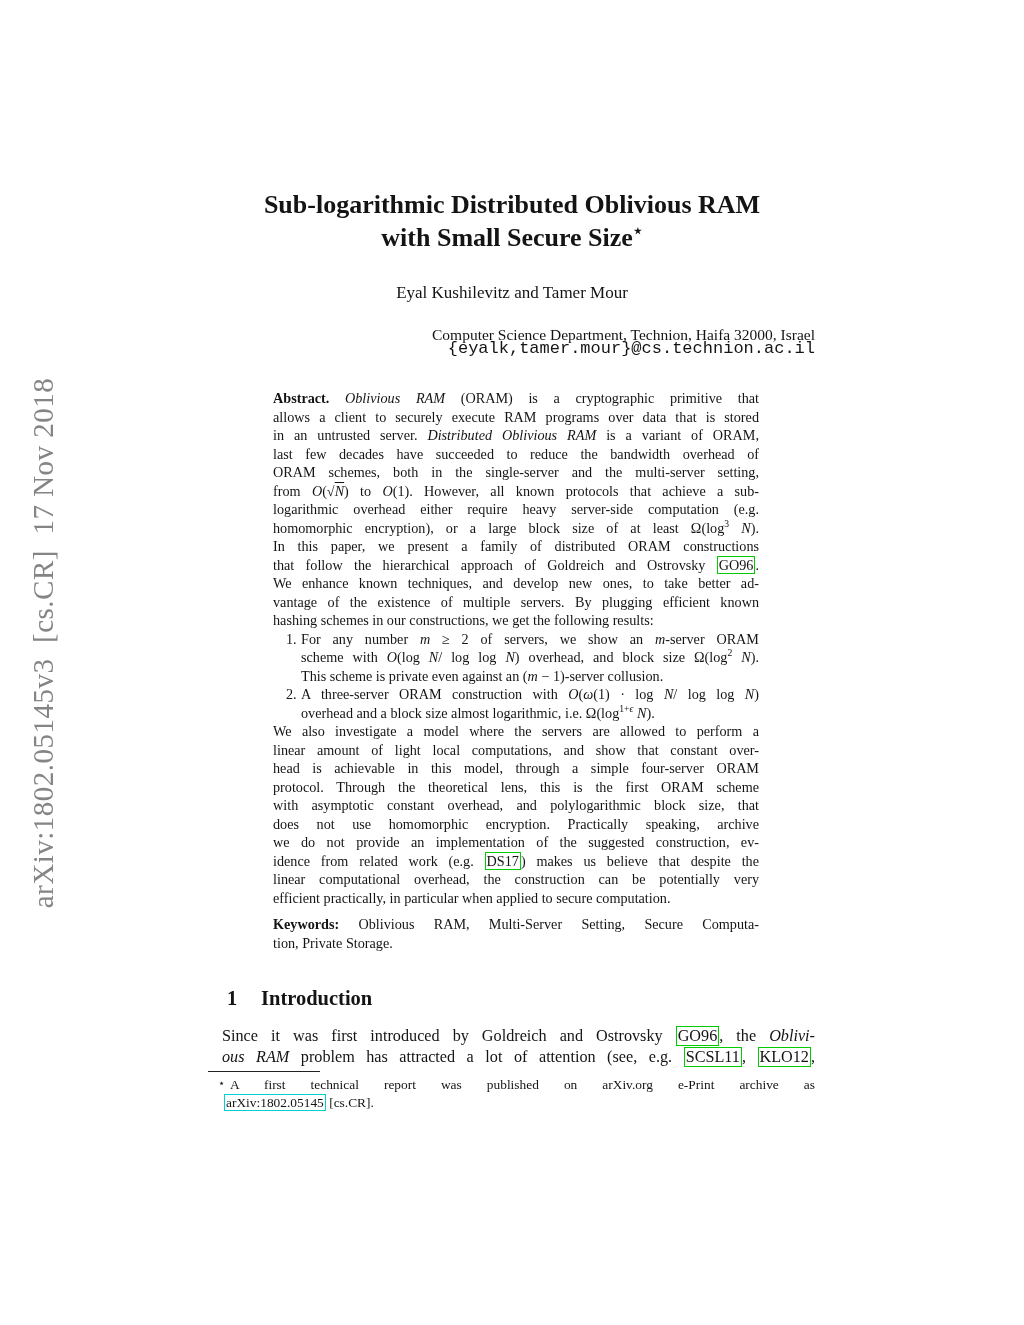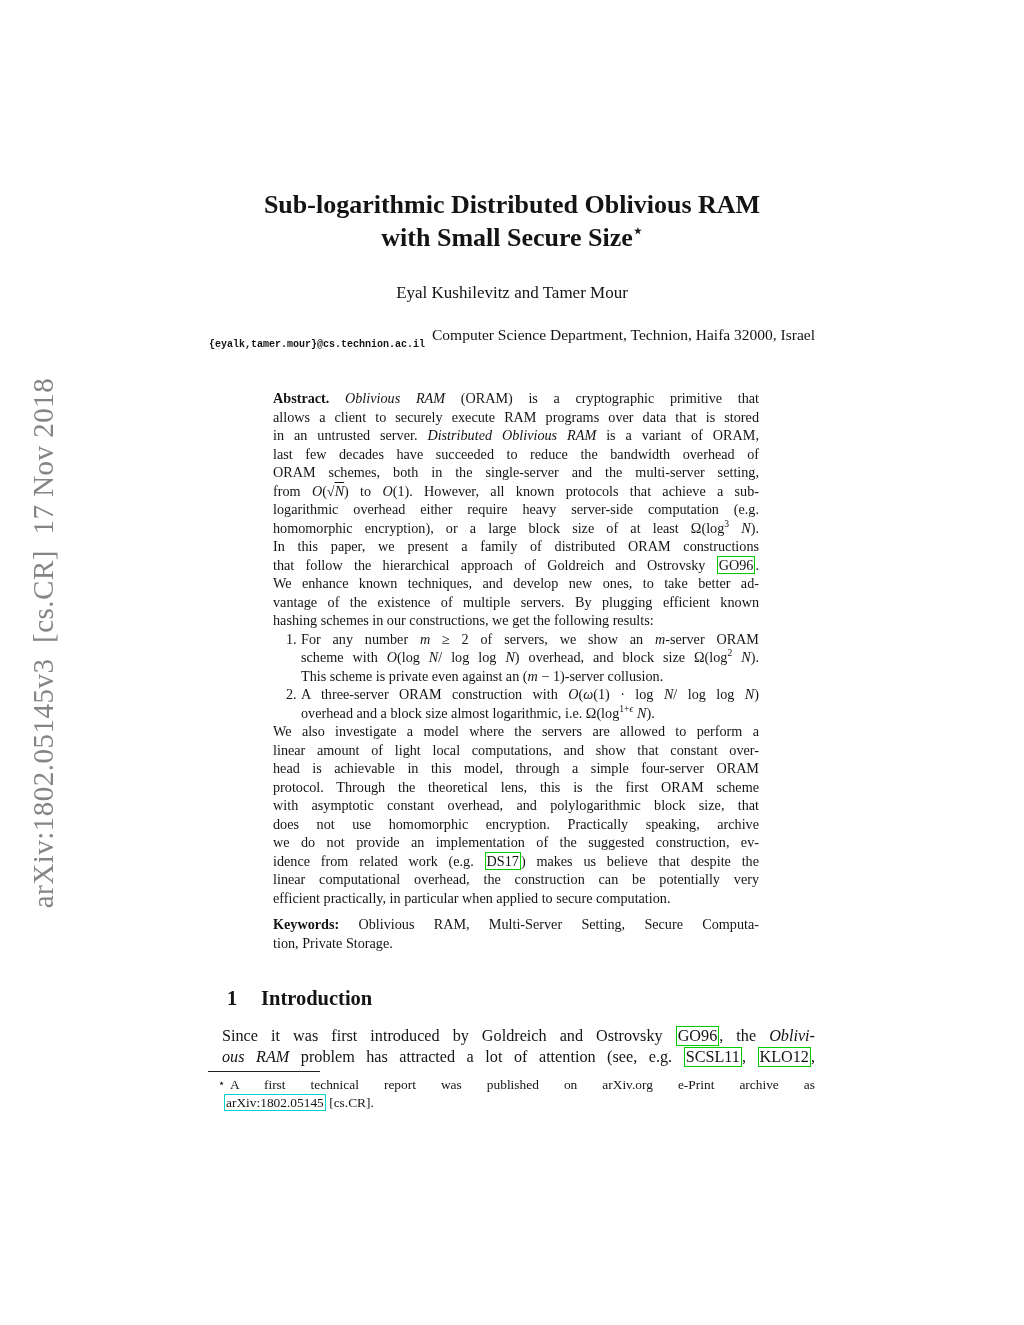--- a/index.html
+++ b/index.html
@@ -35,22 +35,22 @@
     left: 209px; top: 188px; width: 606px;
     text-align: center;
     font-weight: bold;
     font-size: 26px;
     line-height: 33px;
   }
   .tstar { font-size: 60%; }
 
   .authors { left: 209px; top: 283px; width: 606px; text-align: center; font-size: 17px; }
   .affil   { left: 209px; top: 326px; width: 606px; text-align: right; font-size: 15.5px; }
-  .email   { left: 209px; top: 339px; width: 606px; text-align: left;
-             font-family: "Liberation Mono", monospace; font-size: 10px; font-weight: bold; }
+  .email   { left: 209px; top: 339px; width: 606px; text-align: right;
+             font-family: "Liberation Mono", monospace; font-size: 17px; }
 
   .abstract { left: 273px; top: 389px; width: 486px; font-size: 14.2px; }
   .ln { position: relative; line-height: 18.5px; text-align: justify; font-family: Liberation Serif, serif; }
   .ln.j { text-align-last: justify; }
   .ln.li { padding-left: 28px; }
   .num { position: absolute; left: 13px; }
   .keywords { margin-top: 8px; }
 
   .heading { left: 222px; top: 987px; font-size: 20.5px; font-weight: bold; padding-left: 5px; }
   .hnum { display: inline-block; width: 34px; }

